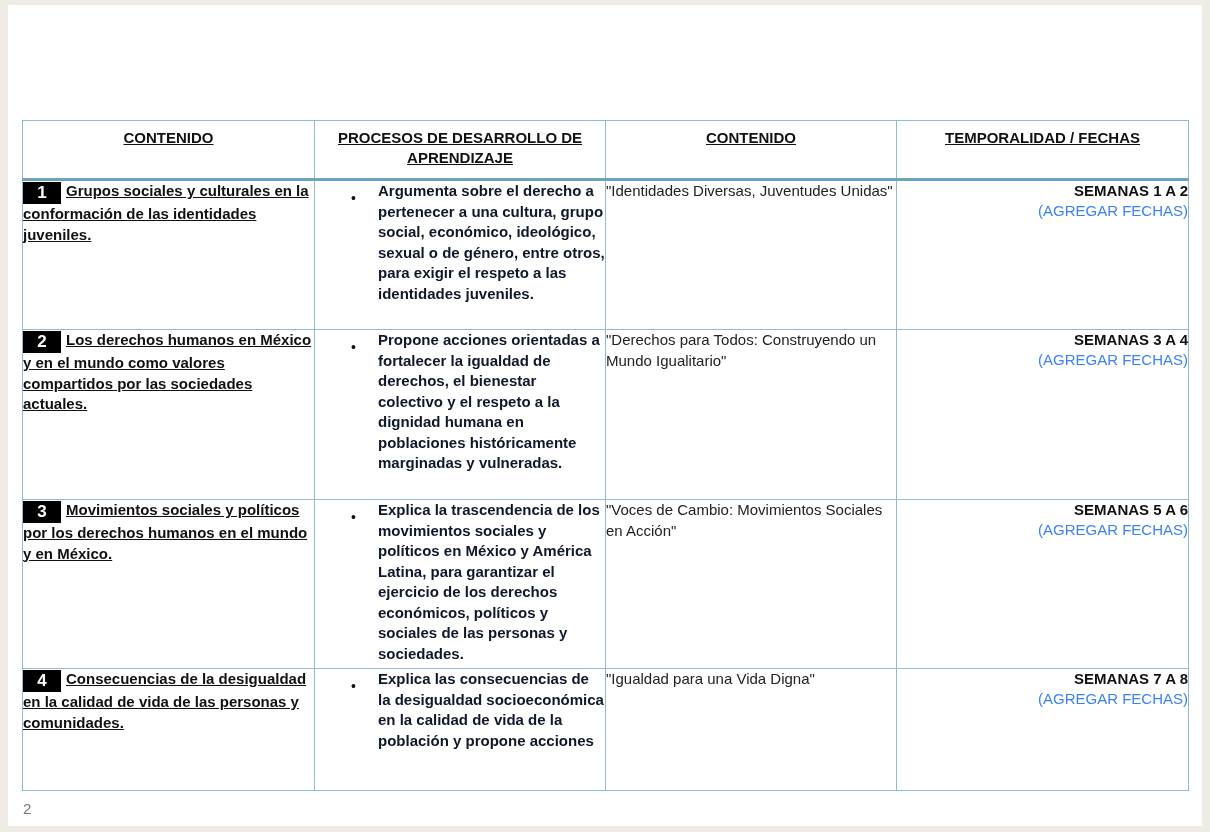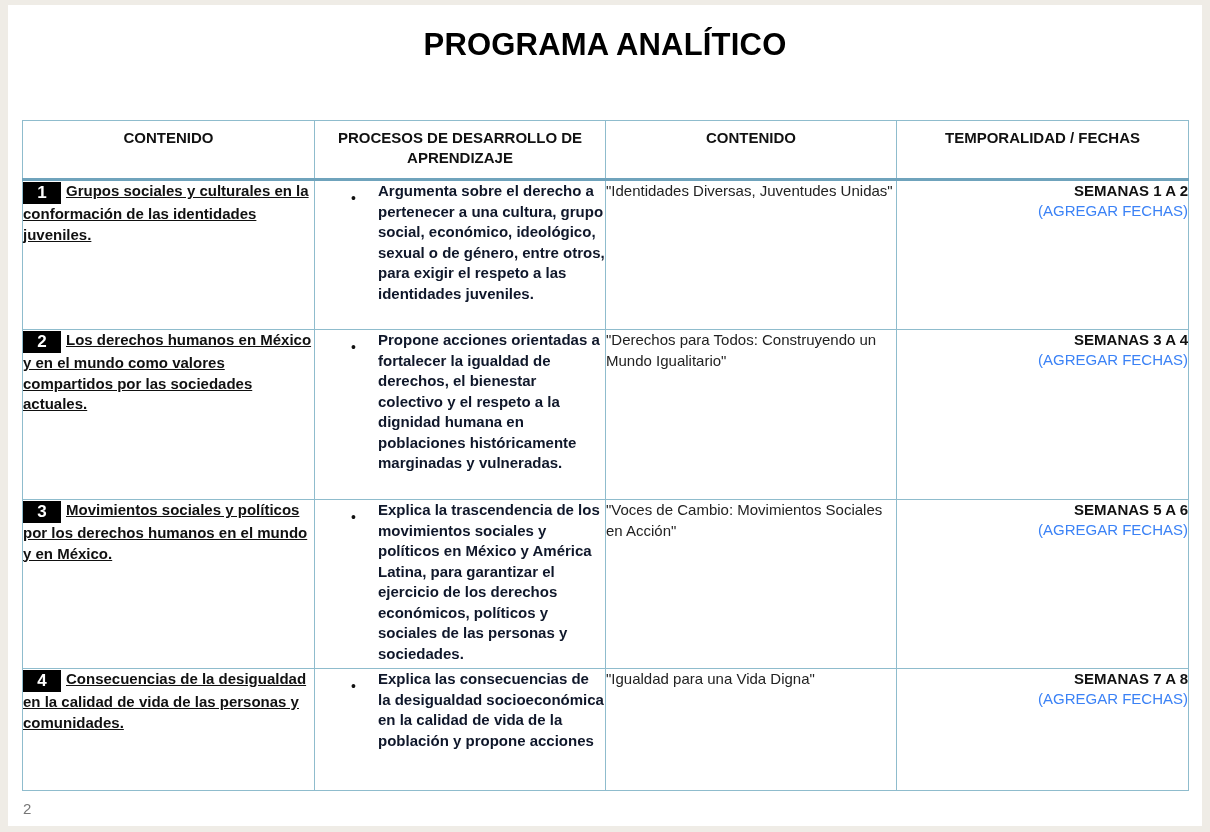--- a/index.html
+++ b/index.html
@@ -40,21 +40,21 @@
     }
     table.program th {
       height: 50px;
       font-size: 15px;
       font-weight: bold;
       text-align: center;
       line-height: 20px;
       padding-top: 7px;
       border-bottom: 3px solid #6fa3bc;
     }
-    .th-inner { padding: 0 10px; }
+    .th-inner { padding: 0 10px; text-decoration: underline; }
     tr.row td { font-size: 15px; line-height: 20.5px; }
     tr.r1 td { height: 148px; }
     tr.r2 td { height: 169px; }
     tr.r3 td { height: 168px; }
     tr.r4 td { height: 121px; }
     .contenido {
       padding: 7px 8px 0 9px;
       font-weight: bold;
       text-decoration: underline;
     }
@@ -105,21 +105,20 @@
       position: absolute;
       left: 15px; top: 795px;
       font-size: 15px;
       color: #777;
     }
   </style>
 </head>
 <body>
 
 <div class="page">
-  <div class="title">PROGRAMA ANALÍTICO</div>
 
   <table class="program">
     <colgroup>
       <col style="width:292px">
       <col style="width:291px">
       <col style="width:291px">
       <col style="width:292px">
     </colgroup>
     <thead>
       <tr>

